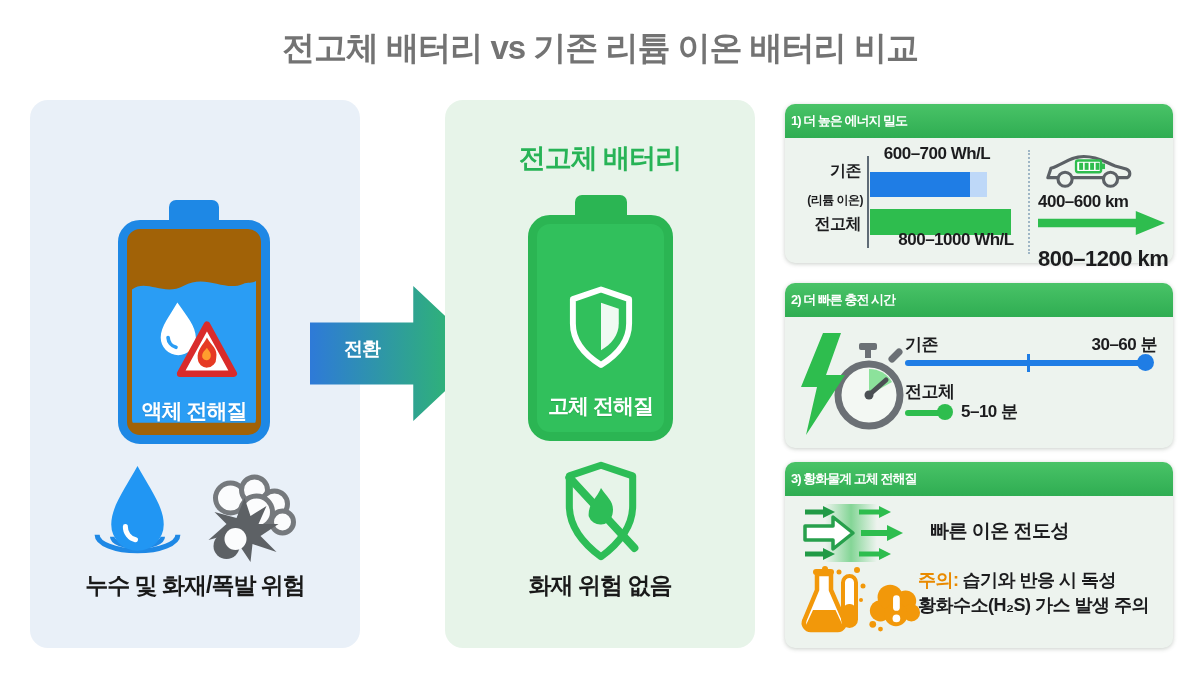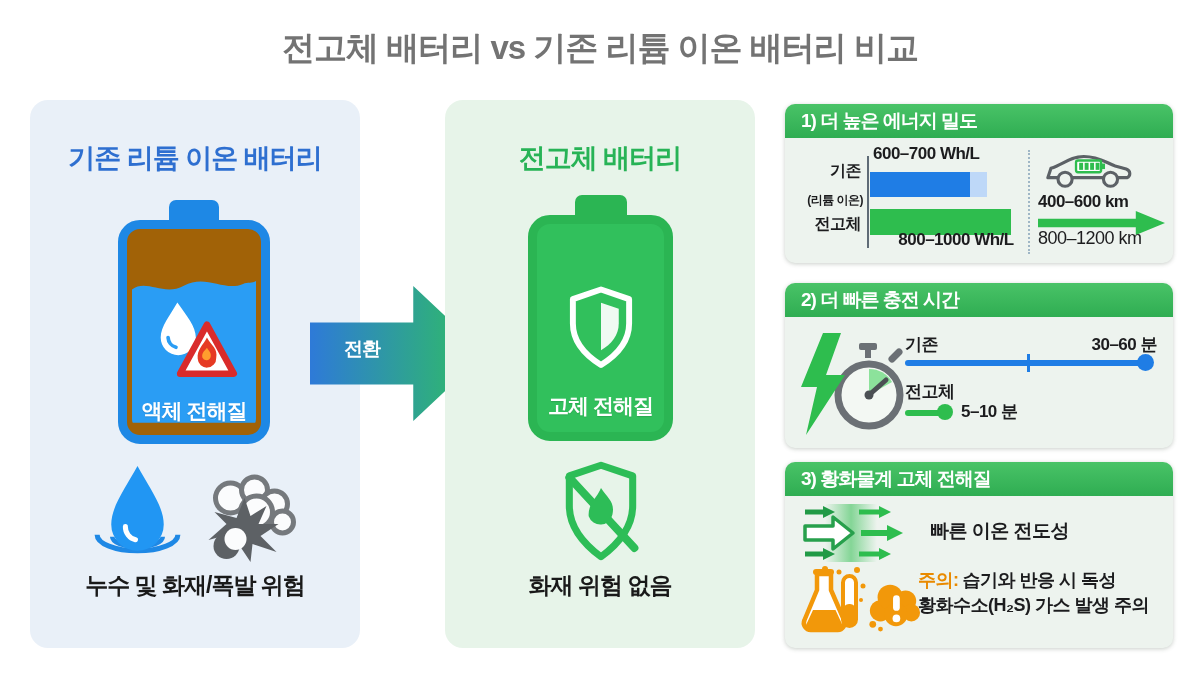--- a/index.html
+++ b/index.html
@@ -32,38 +32,38 @@
 
   
   .trans-arrow{position:absolute;left:310px;top:286px;width:175px;height:135px;background:linear-gradient(90deg,#2e7ad8,#2fc05f);clip-path:polygon(0 27%,59% 27%,59% 0,100% 50%,59% 100%,59% 73%,0 73%)}
   .trans-label{position:absolute;left:316px;top:336px;width:92px;text-align:center;color:#fff;font-size:19px;font-weight:700;letter-spacing:-1px}
 
   
   .card{position:absolute;left:785px;width:388px;border-radius:10px;background:#edf3ee;box-shadow:0 1px 4px rgba(60,80,60,.28)}
   .card1{top:104px;height:159px}
   .card2{top:283px;height:165px}
   .card3{top:462px;height:186px}
-  .card-header{position:absolute;top:0;left:0;right:0;height:34px;line-height:34px;padding-left:16px;box-sizing:border-box;background:linear-gradient(180deg,#49c367,#2fad52);border-radius:10px 10px 0 0;color:#fff;font-size:19px;font-weight:700;letter-spacing:-1px}
+  .card-header{position:absolute;top:0;left:0;right:0;height:34px;line-height:34px;padding-left:6px;box-sizing:border-box;background:linear-gradient(180deg,#49c367,#2fad52);border-radius:10px 10px 0 0;color:#fff;font-size:13px;font-weight:700;letter-spacing:-1px}
   .card .abs{color:#1c1c1e;letter-spacing:-0.5px}
 
   
   .axis{left:82px;top:52px;width:2px;height:92px;background:#5f6b76}
   .ed-label1{left:0;top:57px;width:76px;text-align:right;font-size:16px;font-weight:700}
   .ed-sublabel{left:-6px;top:88px;width:84px;text-align:right;font-size:12px;font-weight:600}
   .bar-blue{left:85px;top:68px;width:100px;height:25px;background:#1f7de5}
   .bar-blue::after{content:"";position:absolute;left:100%;top:0;width:17px;height:100%;background:#bed8f8}
-  .ed-val1{left:88px;top:40px;width:128px;text-align:left;font-size:17px;font-weight:700}
+  .ed-val1{left:88px;top:40px;width:128px;text-align:center;font-size:17px;font-weight:700}
   .ed-label2{left:0;top:110px;width:76px;text-align:right;font-size:16px;font-weight:700}
   .bar-green{left:85px;top:105px;width:141px;height:26px;background:#2ebd4e}
   .ed-val2{left:100px;top:126px;width:142px;text-align:center;font-size:17px;font-weight:700}
   .vsep{left:243px;top:46px;width:0;height:104px;border-left:2px dotted #9fb6c6}
   .car-svg{left:255px;top:39px;width:94px;height:49px}
   .range1{left:253px;top:88px;width:124px;font-size:17px;font-weight:700}
   .range-arrow{left:253px;top:107px;width:127px;height:24px;background:#2ebd4e;clip-path:polygon(0 32%,77% 32%,77% 0,100% 50%,77% 100%,77% 68%,0 68%)}
-  .range2{left:253px;top:124px;width:132px;font-size:18px;font-weight:400}
+  .range2{left:253px;top:142px;width:132px;font-size:22px;font-weight:700}
 
   
   .bolt-svg{left:8px;top:48px;width:112px;height:108px}
   .ct-label1{left:120px;top:50px;font-size:17px;font-weight:700}
   .ct-line-blue{left:120px;top:77px;width:248px;height:6px;border-radius:3px;background:#1f7de5}
   .ct-tick{left:242px;top:71px;width:3px;height:18px;background:#1f7de5}
   .ct-dot-blue{left:352px;top:71px;width:17px;height:17px;border-radius:50%;background:#1f7de5}
   .ct-val1{right:16px;top:50px;text-align:right;font-size:17px;font-weight:700}
   .ct-label2{left:120px;top:97px;font-size:17px;font-weight:700}
   .ct-line-green{left:120px;top:127px;width:40px;height:6px;border-radius:3px;background:#2ebd4e}
@@ -79,21 +79,20 @@
   .warn-prefix{color:#e98a00;margin-right:4px}
 </style>
 </head>
 <body>
 
 <div class="stage">
 
   <h1 class="title">전고체 배터리 vs 기존 리튬 이온 배터리 비교</h1>
 
   <section class="panel left">
-    <div class="panel-title">기존 리튬 이온 배터리</div>
 
     <div class="battery batt-blue">
       <div class="batt-art-wrap">
         <svg viewBox="0 0 134 196">
           <path d="M0 52 C16 40 34 60 56 48 C80 35 100 55 120 46 C125 44 130 46 134 43 L134 196 L0 196 Z" fill="#2a9df4"></path>
           <path d="M49 66 C41 80 31 92 31 104 a19 19 0 0 0 38 0 C69 92 59 80 49 66 Z" fill="#ffffff"></path>
           <path d="M39 104 a11.5 11.5 0 0 0 8.5 10.5" stroke="#2a9df4" stroke-width="4" fill="none" stroke-linecap="round"></path>
           <g>
             <polygon points="81,90 110,143 52,143" fill="#ffffff" stroke="#d92b2b" stroke-width="7" stroke-linejoin="round"></polygon>
             <path d="M81 104 C86 113 93 116 91 126 a10 10 0 0 1 -20 1 C70 117 77 112 81 104 Z" fill="#e63a23"></path>

